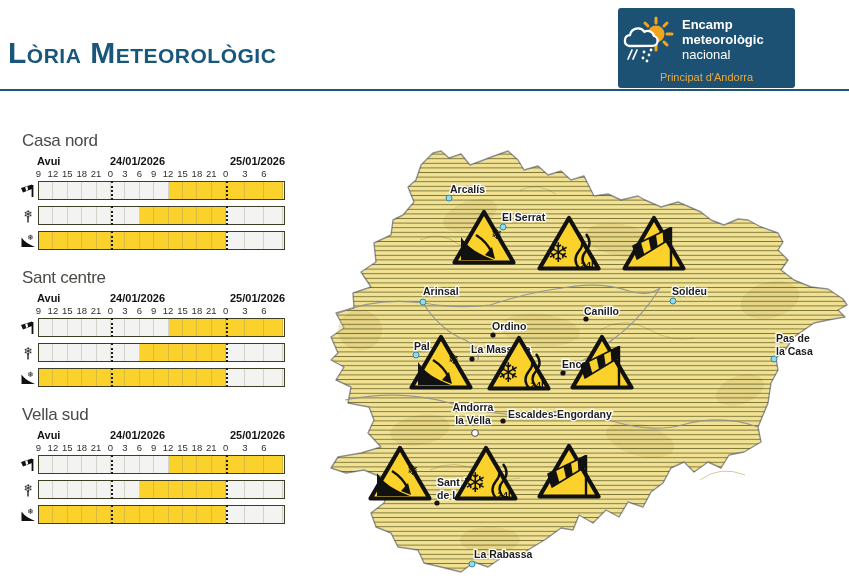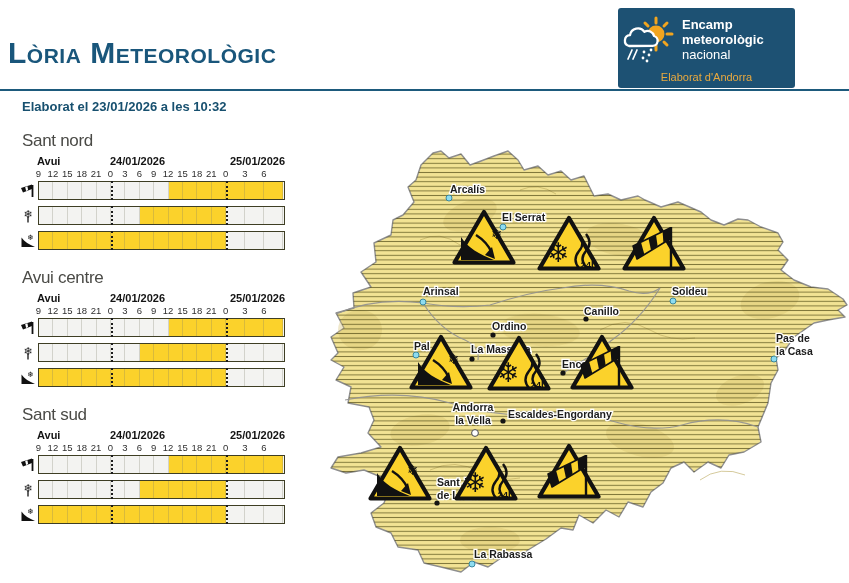--- a/index.html
+++ b/index.html
@@ -72,29 +72,28 @@
         <circle cx="21" cy="44" r="1.4"></circle>
         <circle cx="29" cy="36" r="1.4"></circle>
         <circle cx="25" cy="47" r="1.4"></circle>
       </g>
     </svg>
     <div class="logo-text">
       <div class="b">Encamp</div>
       <div class="b">meteorològic</div>
       <div>nacional</div>
     </div>
-    <div class="logo-sub">Elaborat d'Andorra</div>
+    <div class="logo-sub">Principat d'Andorra</div>
   </div>
 
   <div class="h-rule"></div>
-  <div class="issued">Elaborat el 23/01/2026 a les 10:32</div>
 
   <div id="zones">
       <div class="zone" style="top:131px">
-        <div class="zone-title">Sant nord</div>
+        <div class="zone-title">Casa nord</div>
         <div class="day-label" style="left:37px">Avui</div>
         <div class="day-label" style="left:110px">24/01/2026</div>
         <div class="day-label" style="left:230px">25/01/2026</div>
         <div class="hour-label" style="left:38.5px">9</div>
         <div class="hour-label" style="left:52.9px">12</div>
         <div class="hour-label" style="left:67.3px">15</div>
         <div class="hour-label" style="left:81.7px">18</div>
         <div class="hour-label" style="left:96.1px">21</div>
         <div class="hour-label" style="left:110.5px">0</div>
         <div class="hour-label" style="left:124.9px">3</div>
@@ -181,21 +180,21 @@
             <div class="cell warn" style="left:172.8px;width:14.4px"></div>
             <div class="cell" style="left:187.2px;width:19.1px"></div>
             <div class="cell" style="left:206.3px;width:19.1px"></div>
             <div class="cell" style="left:225.3px;width:19.1px"></div>
             <div class="dayline" style="left:72.0px"></div>
             <div class="dayline" style="left:187.2px"></div>
           </div>
         </div>
       </div>
       <div class="zone" style="top:268px">
-        <div class="zone-title">Avui centre</div>
+        <div class="zone-title">Sant centre</div>
         <div class="day-label" style="left:37px">Avui</div>
         <div class="day-label" style="left:110px">24/01/2026</div>
         <div class="day-label" style="left:230px">25/01/2026</div>
         <div class="hour-label" style="left:38.5px">9</div>
         <div class="hour-label" style="left:52.9px">12</div>
         <div class="hour-label" style="left:67.3px">15</div>
         <div class="hour-label" style="left:81.7px">18</div>
         <div class="hour-label" style="left:96.1px">21</div>
         <div class="hour-label" style="left:110.5px">0</div>
         <div class="hour-label" style="left:124.9px">3</div>
@@ -282,21 +281,21 @@
             <div class="cell warn" style="left:172.8px;width:14.4px"></div>
             <div class="cell" style="left:187.2px;width:19.1px"></div>
             <div class="cell" style="left:206.3px;width:19.1px"></div>
             <div class="cell" style="left:225.3px;width:19.1px"></div>
             <div class="dayline" style="left:72.0px"></div>
             <div class="dayline" style="left:187.2px"></div>
           </div>
         </div>
       </div>
       <div class="zone" style="top:405px">
-        <div class="zone-title">Sant sud</div>
+        <div class="zone-title">Vella sud</div>
         <div class="day-label" style="left:37px">Avui</div>
         <div class="day-label" style="left:110px">24/01/2026</div>
         <div class="day-label" style="left:230px">25/01/2026</div>
         <div class="hour-label" style="left:38.5px">9</div>
         <div class="hour-label" style="left:52.9px">12</div>
         <div class="hour-label" style="left:67.3px">15</div>
         <div class="hour-label" style="left:81.7px">18</div>
         <div class="hour-label" style="left:96.1px">21</div>
         <div class="hour-label" style="left:110.5px">0</div>
         <div class="hour-label" style="left:124.9px">3</div>

